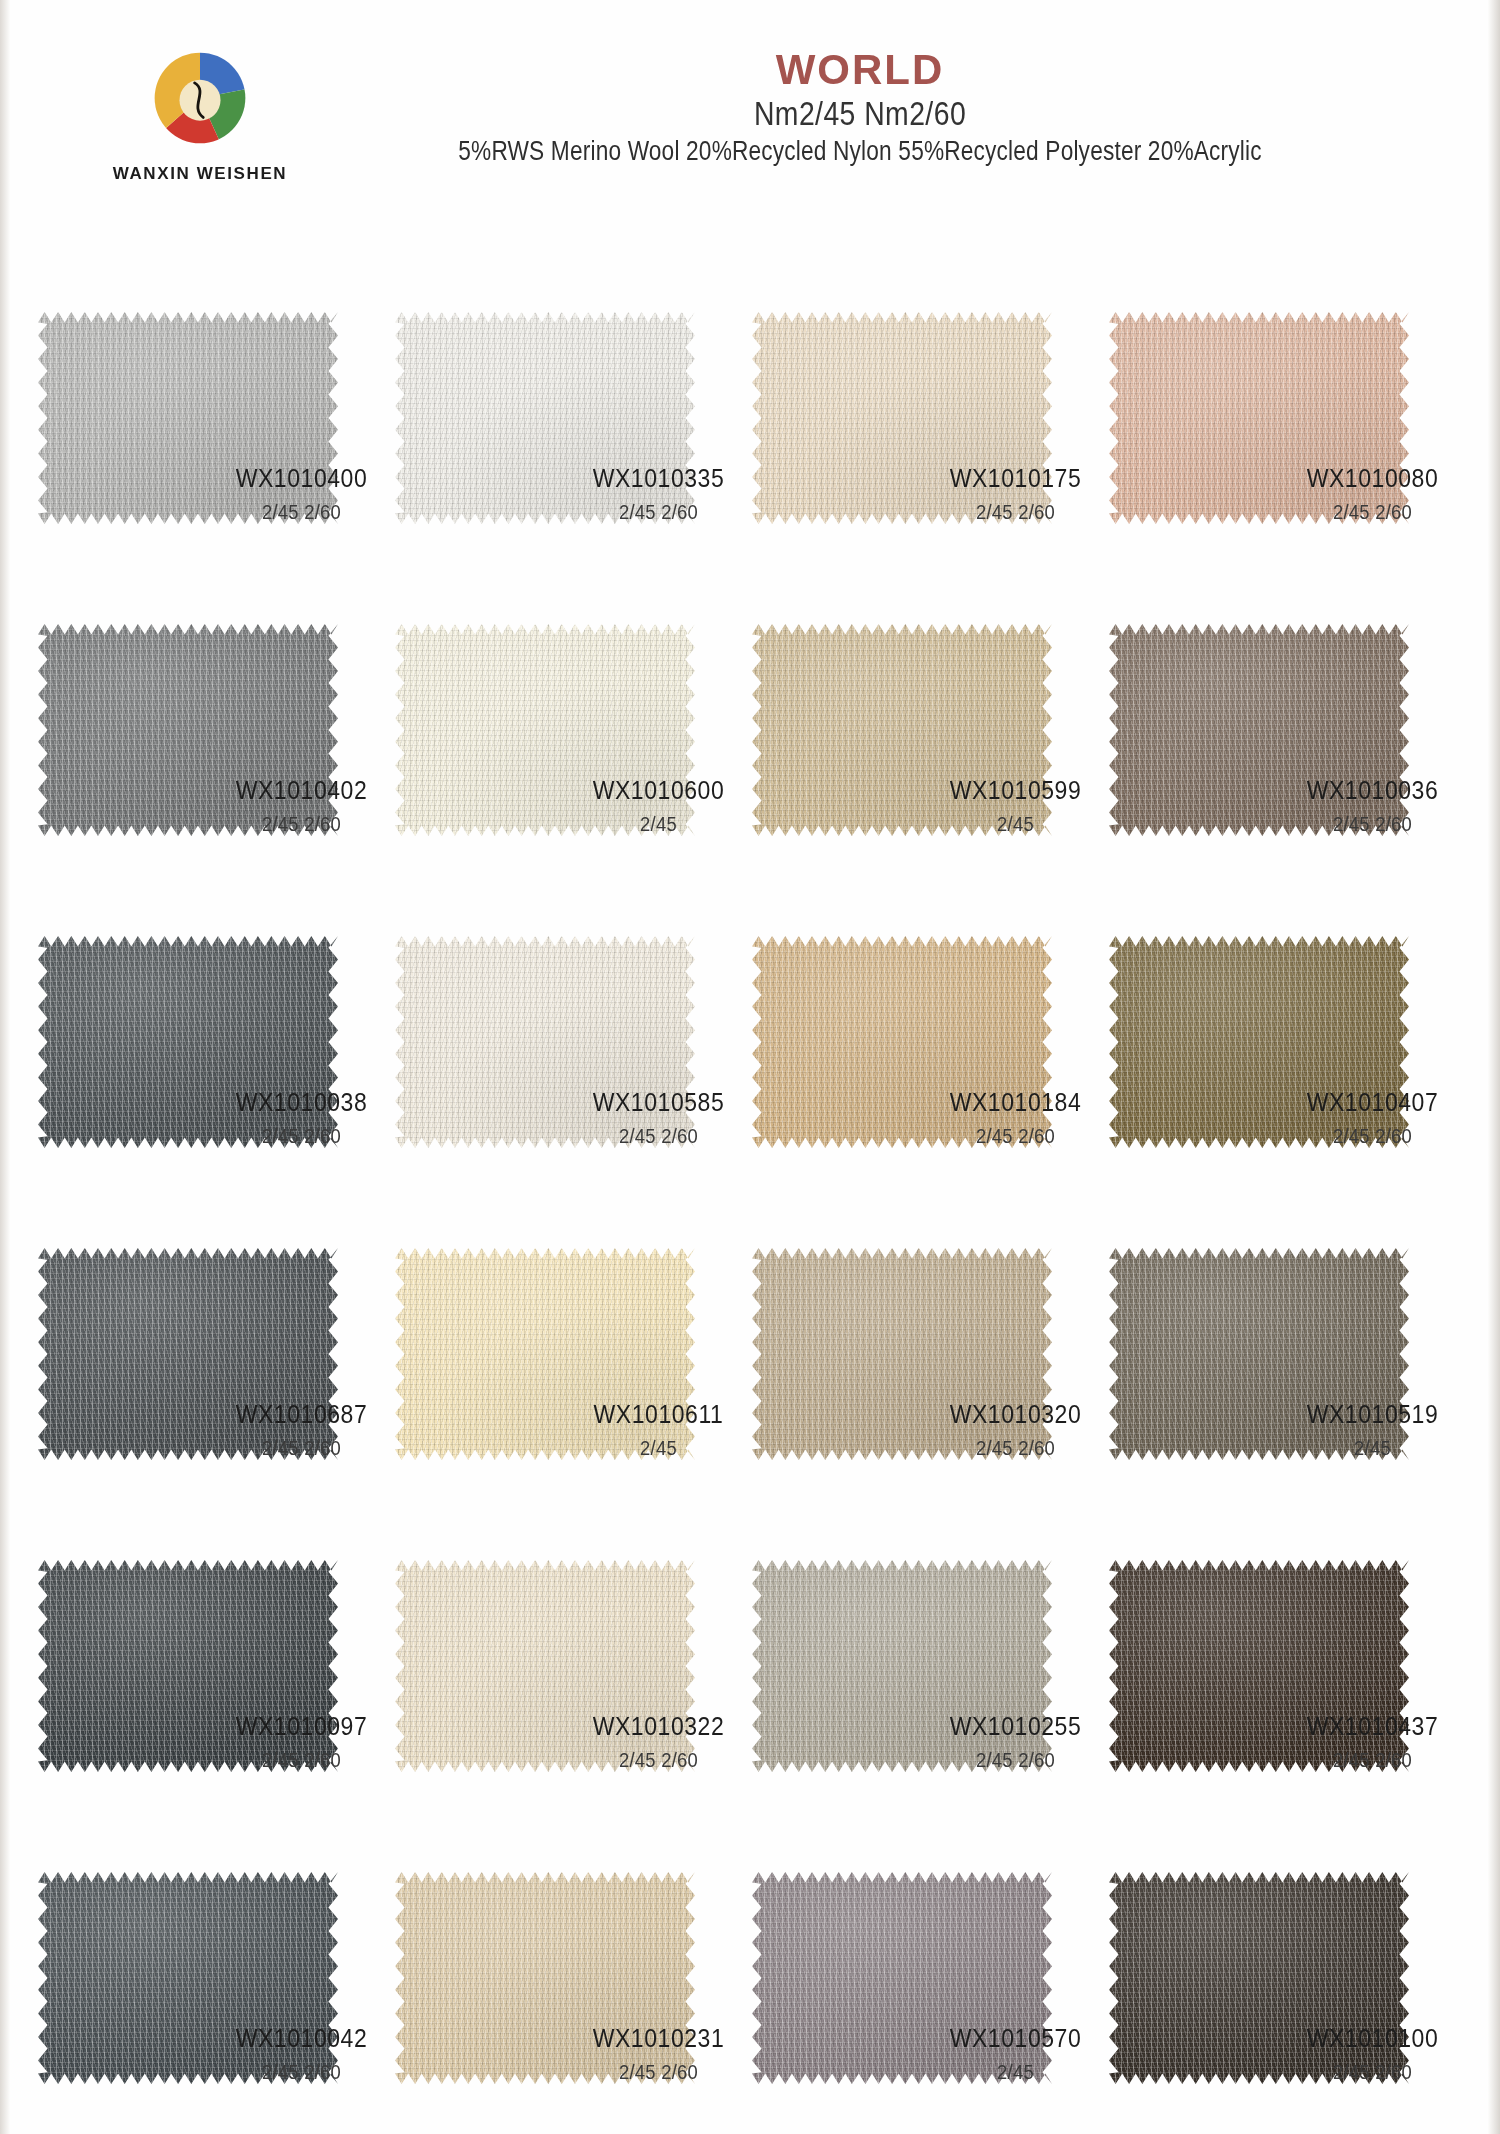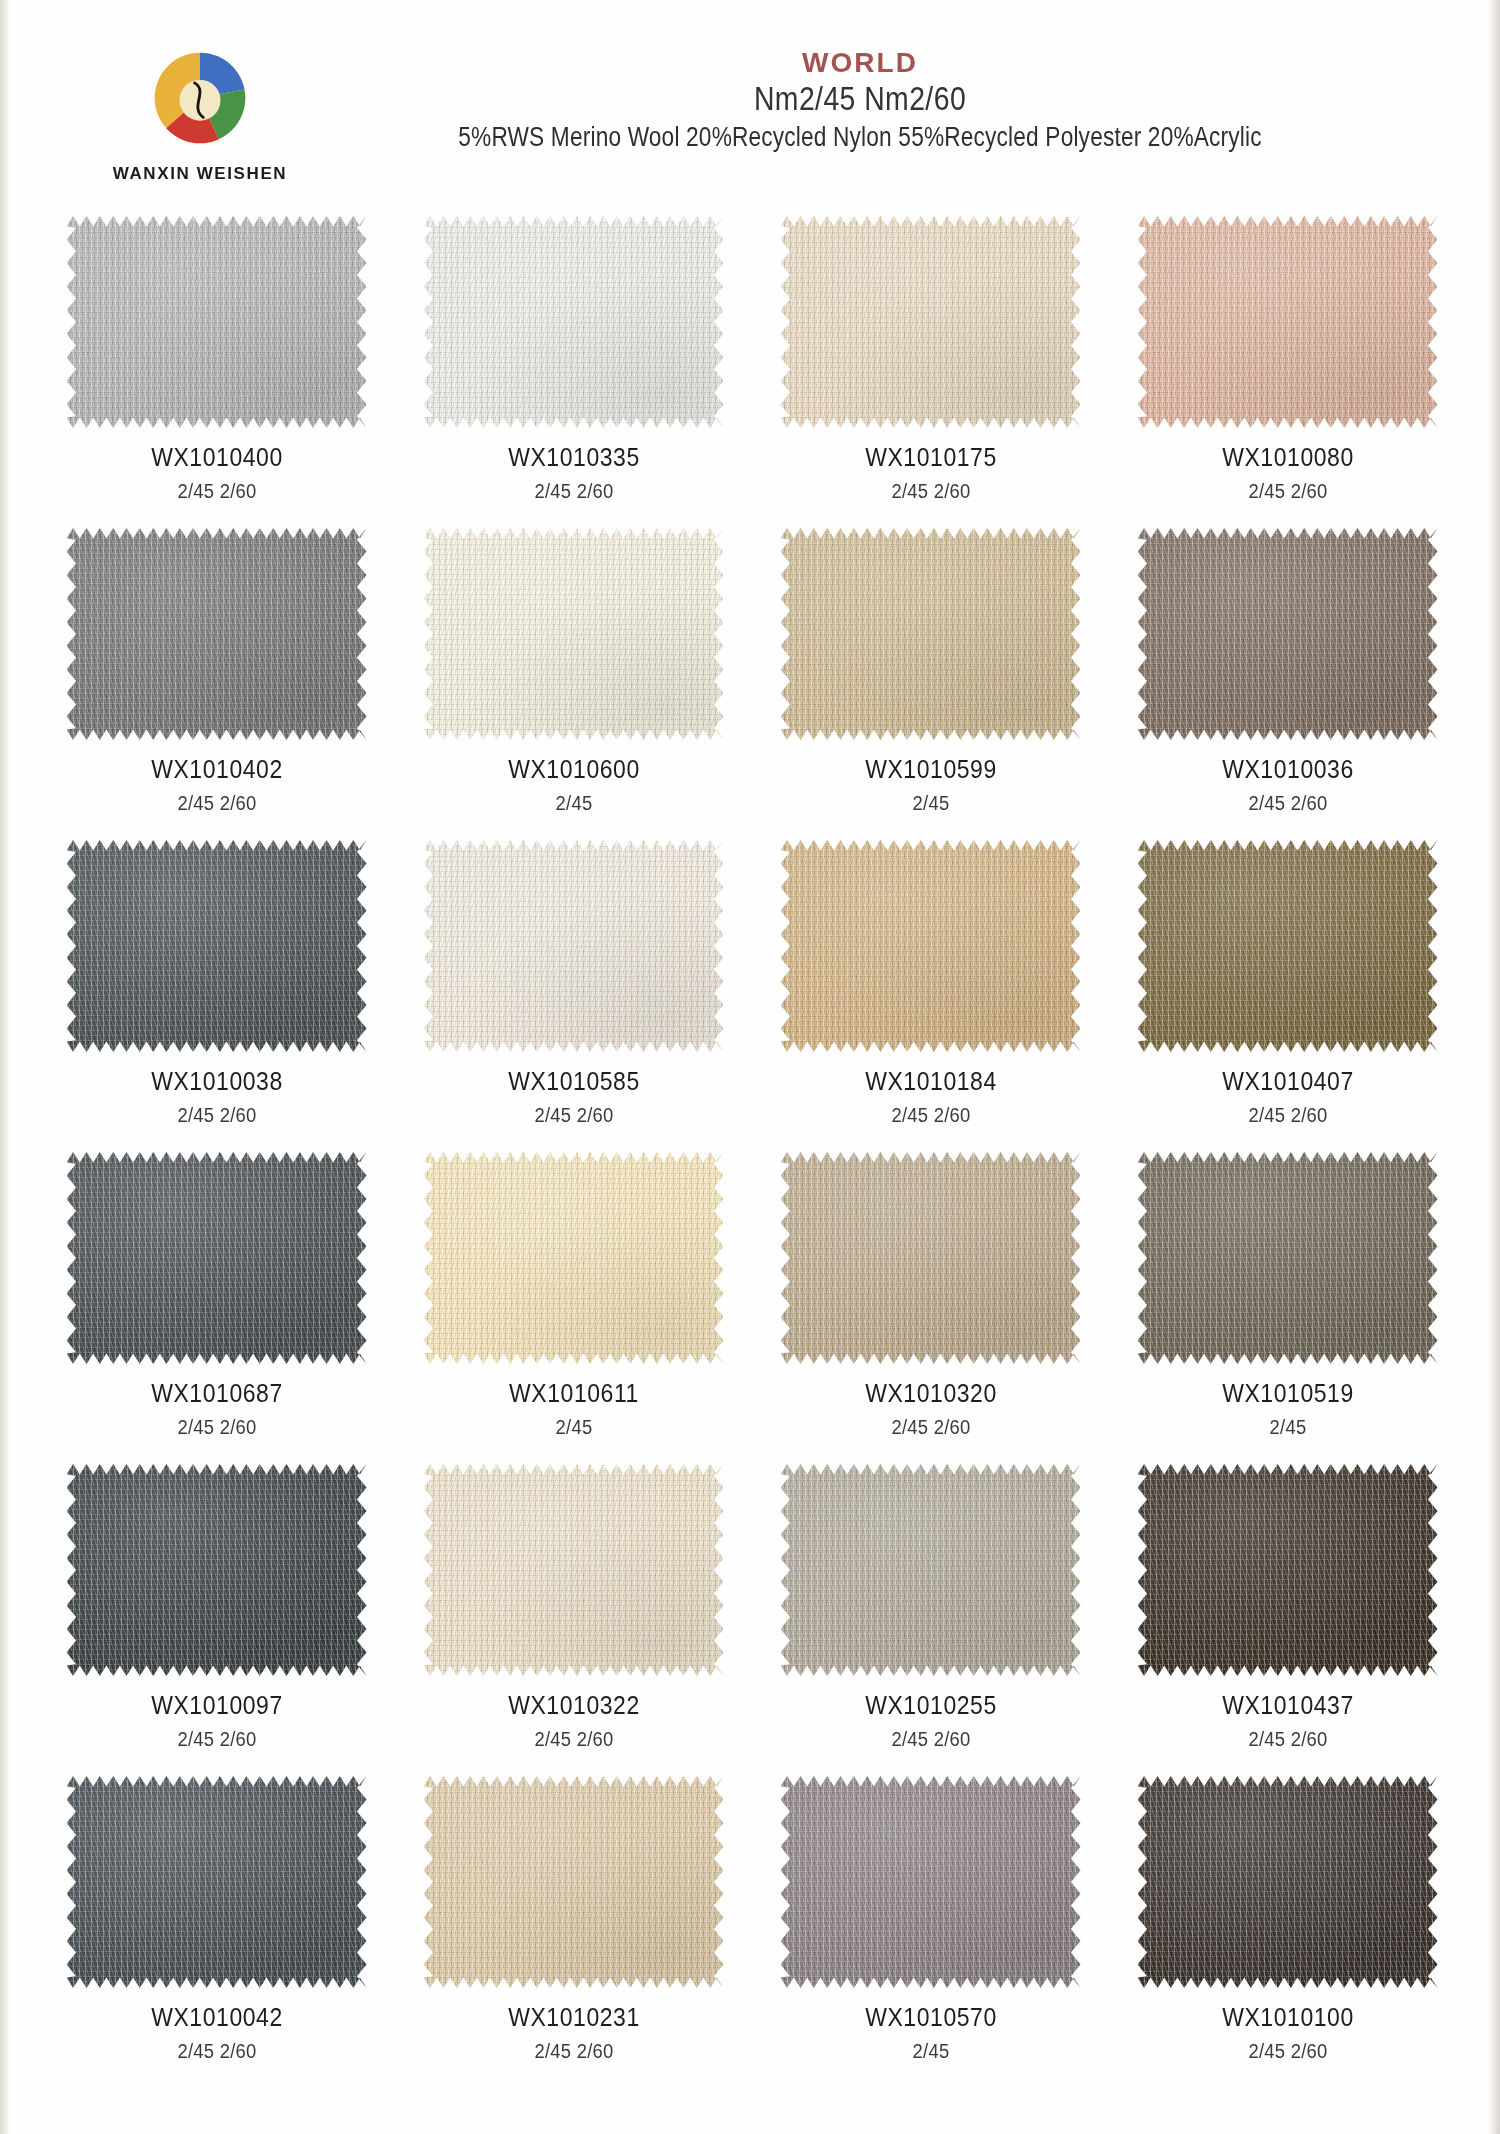--- a/index.html
+++ b/index.html
@@ -68,21 +68,21 @@
 
   .titles {
     position: absolute;
     left: 300px;
     top: 48px;
     width: 1120px;
     text-align: center;
   }
   .title-world {
     font-family: "Liberation Sans", sans-serif;
-    font-size: 28px;
+    font-size: 42px;
     font-weight: 700;
     letter-spacing: 2px;
     color: #a4544f;
     line-height: 1.05;
   }
   .title-count {
     margin-top: 4px;
     font-family: "Liberation Sans", sans-serif;
     font-size: 33px;
     font-weight: 400;
@@ -111,22 +111,22 @@
     width: 1428px;
   }
   .grid-row {
     display: flex;
     width: 1428px;
     height: 312px;
   }
   .cell {
     width: 357px;
     display: flex;
-    flex-direction: column;
-    align-items: center;
+    flex-direction: row;
+    align-items: flex-end;
   }
 
   .swatch-wrap {
     position: relative;
     width: 300px;
     height: 212px;
     margin-top: 4px;
   }
   .swatch {
     position: absolute;

